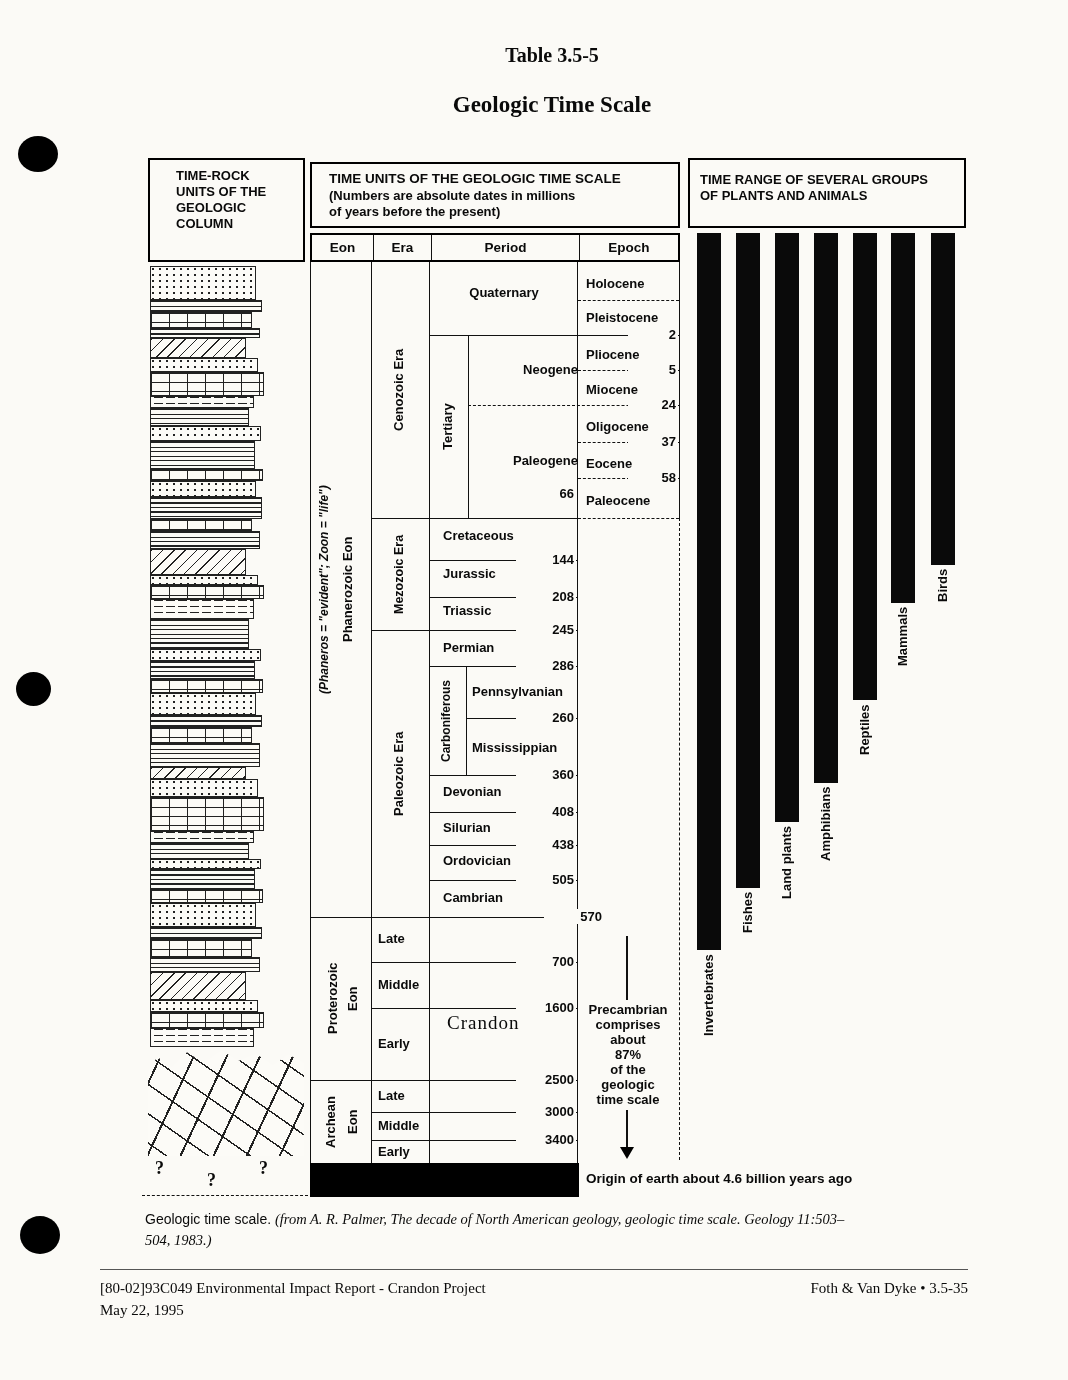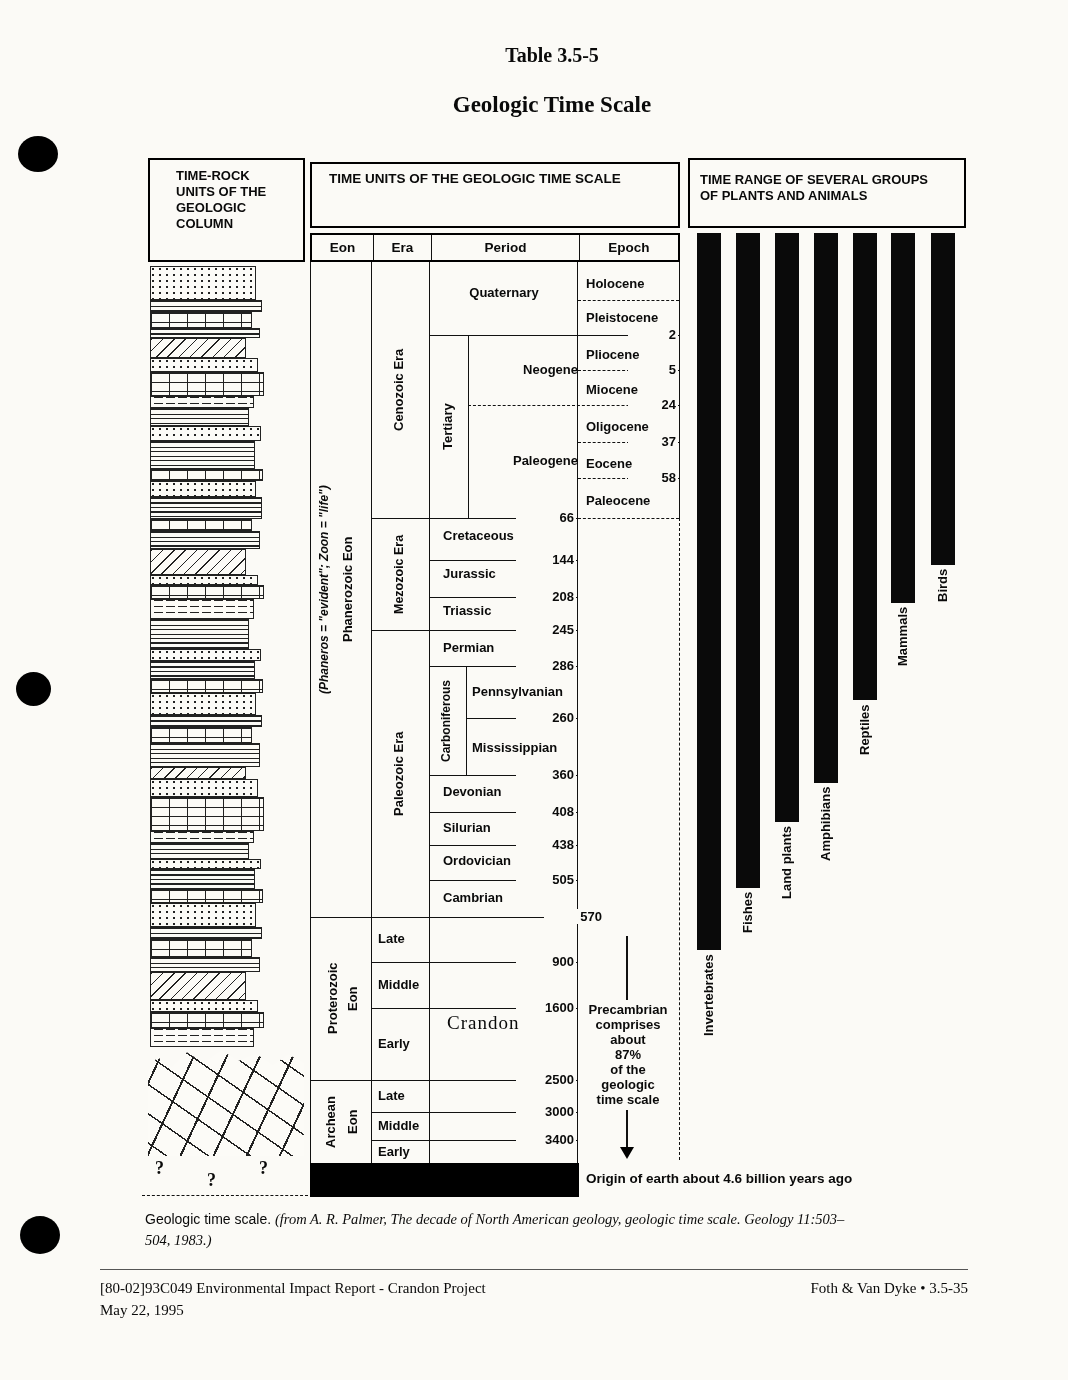--- a/index.html
+++ b/index.html
@@ -53,20 +53,22 @@
 <div class="abs serif b" style="left:0;top:92px;width:100%;text-align:center;padding-left:36px;box-sizing:border-box;font-size:23px;">Geologic Time Scale</div>
 
 <div class="box" style="left:148px;top:158px;width:157px;height:104px;">
   <div class="lbl pre" style="left:26px;top:8px;">TIME-ROCK
 UNITS OF THE
 GEOLOGIC
 COLUMN</div>
 </div>
 <div class="box" style="left:310px;top:162px;width:370px;height:66px;">
   <div class="lbl" style="left:17px;top:7px;font-size:13.5px;">TIME UNITS OF THE GEOLOGIC TIME SCALE</div>
+  <div class="lbl pre" style="left:17px;top:24px;">(Numbers are absolute dates in millions
+of years before the present)</div>
 </div>
 <div class="box" style="left:688px;top:158px;width:278px;height:70px;">
   <div class="lbl pre" style="left:10px;top:12px;">TIME RANGE OF SEVERAL GROUPS
 OF PLANTS AND ANIMALS</div>
 </div>
 
 <div class="box" style="left:310px;top:233px;width:370px;height:29px;display:flex;">
   <div class="b" style="width:61px;text-align:center;line-height:25px;font-size:13.5px;box-sizing:border-box;">Eon</div>
   <div class="b" style="width:58px;text-align:center;line-height:25px;font-size:13.5px;border-left:1.6px solid #111;box-sizing:border-box;">Era</div>
   <div class="b" style="width:148px;text-align:center;line-height:25px;font-size:13.5px;border-left:1.6px solid #111;box-sizing:border-box;">Period</div>
@@ -197,32 +199,32 @@
 <div class="lbl" style="left:378px;top:1036px;">Early</div>
 <div class="lbl" style="left:378px;top:1088px;">Late</div>
 <div class="lbl" style="left:378px;top:1118px;">Middle</div>
 <div class="lbl" style="left:378px;top:1144px;">Early</div>
 
 <span class="num" style="left:628px;top:327px;width:46px;">2</span>
 <span class="num" style="left:628px;top:362px;width:46px;">5</span>
 <span class="num" style="left:628px;top:397px;width:46px;">24</span>
 <span class="num" style="left:628px;top:434px;width:46px;">37</span>
 <span class="num" style="left:628px;top:470px;width:46px;">58</span>
-<span class="num" style="left:516px;top:510px;width:56px;">66</span>
+<span class="num" style="left:516px;top:486px;width:56px;">66</span>
 <span class="num" style="left:516px;top:552px;width:56px;">144</span>
 <span class="num" style="left:516px;top:589px;width:56px;">208</span>
 <span class="num" style="left:516px;top:622px;width:56px;">245</span>
 <span class="num" style="left:516px;top:658px;width:56px;">286</span>
 <span class="num" style="left:516px;top:710px;width:56px;">260</span>
 <span class="num" style="left:516px;top:767px;width:56px;">360</span>
 <span class="num" style="left:516px;top:804px;width:56px;">408</span>
 <span class="num" style="left:516px;top:837px;width:56px;">438</span>
 <span class="num" style="left:516px;top:872px;width:56px;">505</span>
 <span class="num" style="left:544px;top:909px;width:56px;">570</span>
-<span class="num" style="left:516px;top:954px;width:56px;">900</span>
+<span class="num" style="left:516px;top:954px;width:56px;">700</span>
 <span class="num" style="left:516px;top:1000px;width:56px;">1600</span>
 <span class="num" style="left:516px;top:1072px;width:56px;">2500</span>
 <span class="num" style="left:516px;top:1104px;width:56px;">3000</span>
 <span class="num" style="left:516px;top:1132px;width:56px;">3400</span>
 
 <div class="abs serif" style="left:447px;top:1012px;font-size:19px;letter-spacing:1px;">Crandon</div>
 
 <div class="vl" style="left:626px;top:936px;height:64px;border-left-width:2px;"></div>
 <div class="abs lbl pre" style="left:580px;top:1002px;width:96px;text-align:center;line-height:15px;">Precambrian
 comprises

